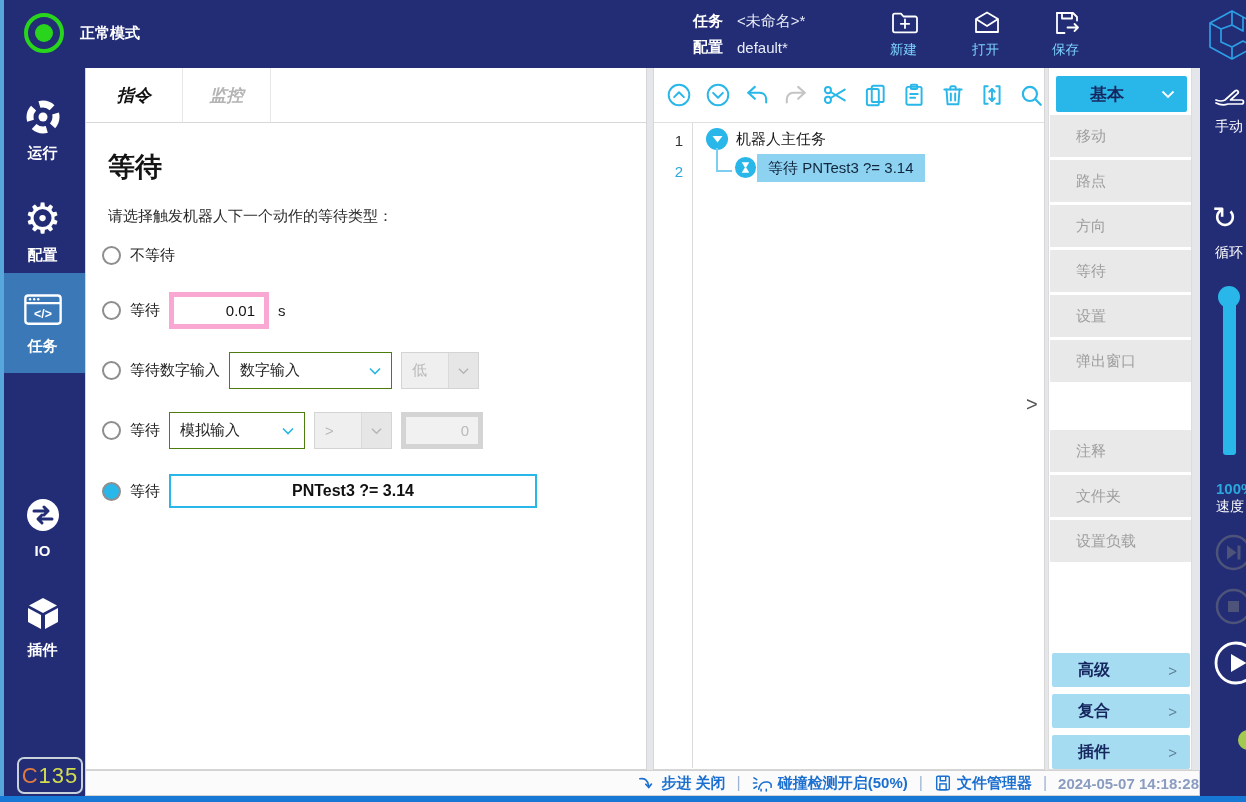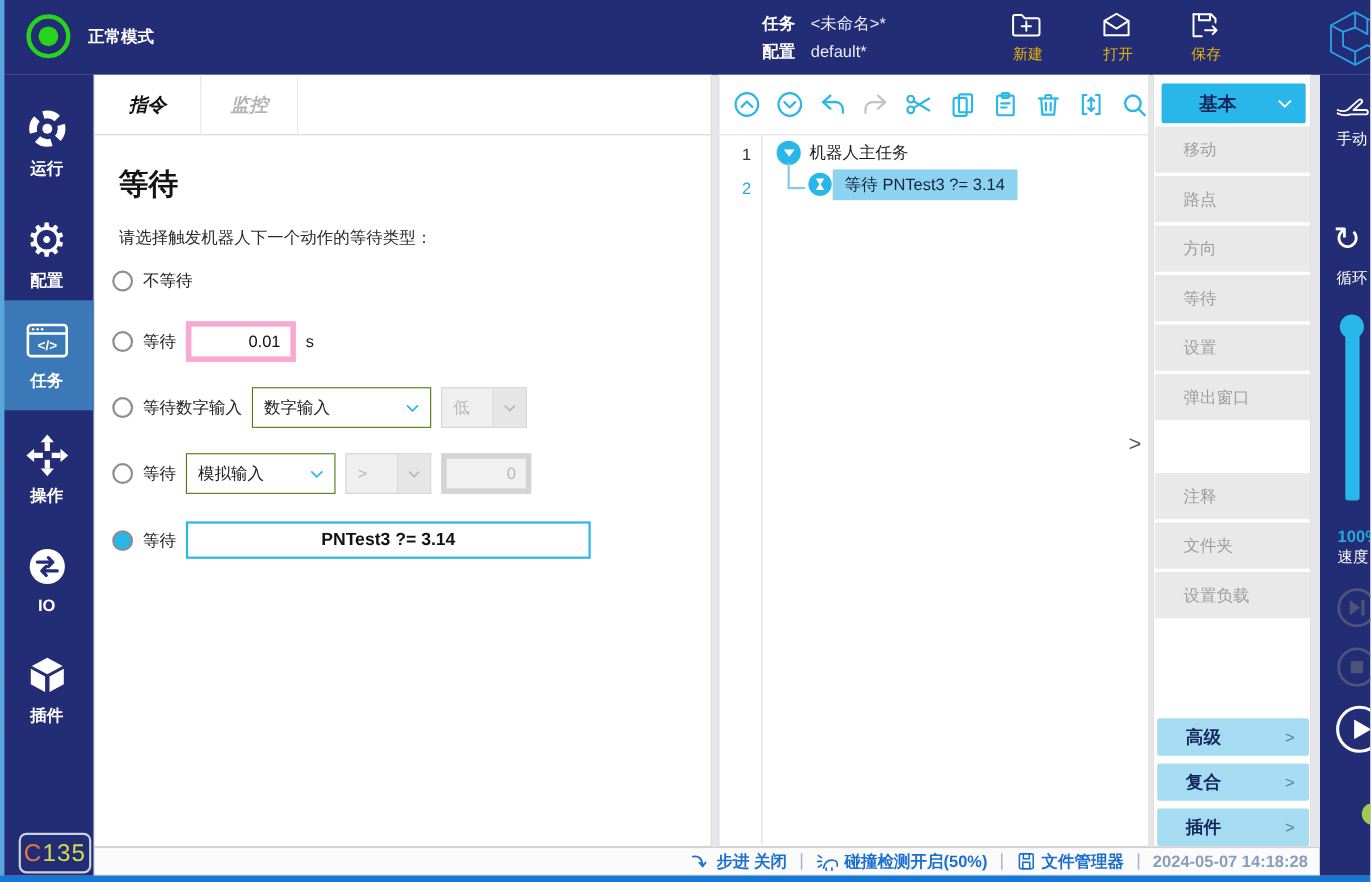--- a/index.html
+++ b/index.html
@@ -10,21 +10,21 @@
   .topbar { position:absolute; left:0; top:0; width:1246px; height:68px; background:#232d76; }
   .edge-strip { position:absolute; left:0; top:0; width:4px; height:796px; background:#57a7dc; z-index:20; }
   .mode-wrap { position:absolute; left:24px; top:13px; display:flex; align-items:center; gap:16px; }
   .mode-dot { width:40px; height:40px; border-radius:50%; border:4px solid #29d41c; display:flex; align-items:center; justify-content:center; }
   .mode-dot-inner { width:18px; height:18px; border-radius:50%; background:#29d41c; }
   .mode-label { color:#fff; font-size:15px; font-weight:700; }
   .taskmeta { position:absolute; left:693px; top:8px; color:#fff; font-size:15px; }
   .meta-row { display:flex; gap:14px; height:26px; align-items:center; }
   .meta-key { font-weight:700; }
   .meta-val { color:#e8ecf8; }
-  .tb-btn { position:absolute; top:8px; width:58px; display:flex; flex-direction:column; align-items:flex-end; gap:3px; color:#eab308; font-size:13.5px; cursor:pointer; }
+  .tb-btn { position:absolute; top:8px; width:58px; display:flex; flex-direction:column; align-items:flex-start; gap:3px; color:#7dd3fc; font-size:13.5px; cursor:pointer; }
   .tb-btn svg { width:30px; height:30px; }
   .logo { position:absolute; left:1202px; top:5px; width:44px; height:60px; overflow:hidden; }
 
   
   .sidebar { position:absolute; left:0; top:68px; width:85px; height:728px; background:#232d76; z-index:5; }
   .side-item { position:absolute; left:0; width:85px; height:84px; display:flex; flex-direction:column; align-items:center; justify-content:center; gap:7px; color:#fff; font-size:15px; font-weight:700; cursor:pointer; }
   .side-item .sicon { width:40px; height:40px; display:flex; align-items:center; justify-content:center; }
   .side-item.active { height:100px; background:#3a78b8; }
   .gear-glyph { font-size:42px; line-height:40px; color:#fff; font-family:"DejaVu Sans",sans-serif; }
   .badge { position:absolute; left:17px; top:689px; width:66px; height:37px; border:2px solid #c9d2da; border-radius:7px; display:flex; align-items:center; justify-content:center; font-size:22px; font-weight:400; letter-spacing:1px; }
@@ -78,21 +78,21 @@
   
   .rightpanel { position:absolute; left:1200px; top:68px; width:46px; height:728px; background:#232d76; overflow:hidden; z-index:5; }
   .rp-label { position:absolute; color:#fff; font-size:14px; white-space:nowrap; }
   .rp-speedval { position:absolute; left:16px; top:412px; color:#2aa7dc; font-size:15px; font-weight:700; white-space:nowrap; }
   .slider-handle { position:absolute; left:18px; top:218px; width:22px; height:22px; border-radius:50%; background:#29b6e8; cursor:pointer; }
   .slider-bar { position:absolute; left:23px; top:234px; width:13px; height:153px; background:#29b6e8; border-radius:0 0 3px 3px; cursor:pointer; }
   .rp-btn { position:absolute; left:15px; cursor:pointer; }
   .half-green { position:absolute; left:38px; top:662px; width:20px; height:20px; border-radius:50%; background:#a3c94e; }
 
   
-  .statusbar { position:absolute; left:85px; top:770px; width:1115px; height:26px; background:#fbfbfb; border:1px solid #d2d2d2; display:flex; align-items:center; justify-content:flex-end; gap:11px; padding-right:10px; }
+  .statusbar { position:absolute; left:85px; top:770px; width:1115px; height:26px; background:#fbfbfb; border:1px solid #d2d2d2; display:flex; align-items:center; justify-content:flex-end; gap:11px; padding-right:0; }
   .st-item { display:flex; align-items:center; gap:5px; font-size:15px; font-weight:700; color:#1b6fd0; cursor:pointer; }
   .st-div { color:#9fb4d4; font-weight:400; }
   .st-time { color:#8a9cc0; font-size:15px; font-weight:700; }
   .bottomstrip { position:absolute; left:0; top:796px; width:1246px; height:6px; background:#1678d4; }
 </style>
 </head>
 <body>
 
 <div id="app">
 
@@ -170,35 +170,20 @@
         <svg viewBox="0 0 34 30" fill="none" stroke="#fff" stroke-width="2">
             <rect x="2" y="3" width="30" height="24" rx="2.5"></rect>
             <path d="M2 9.5 H32"></path>
             <circle cx="6" cy="6.2" r="1" fill="#fff" stroke="none"></circle>
             <circle cx="9.5" cy="6.2" r="1" fill="#fff" stroke="none"></circle>
             <circle cx="13" cy="6.2" r="1" fill="#fff" stroke="none"></circle>
             <text x="17" y="22.5" font-size="10.5" font-weight="bold" fill="#fff" stroke="none" text-anchor="middle" font-family="Liberation Sans, sans-serif">&lt;/&gt;</text>
           </svg>
       </span>
       <span>任务</span>
-    </div>
-    <div class="side-item" style="top:317px">
-      <span class="sicon">
-        <svg viewBox="0 0 40 40" fill="#fff">
-            <path d="M20 1 L14 8 H26 Z"></path>
-            <rect x="17.6" y="8" width="4.8" height="8"></rect>
-            <path d="M20 39 L14 32 H26 Z"></path>
-            <rect x="17.6" y="24" width="4.8" height="8"></rect>
-            <path d="M1 20 L8 14 V26 Z"></path>
-            <rect x="8" y="17.6" width="8" height="4.8"></rect>
-            <path d="M39 20 L32 14 V26 Z"></path>
-            <rect x="24" y="17.6" width="8" height="4.8"></rect>
-          </svg>
-      </span>
-      <span>操作</span>
     </div>
     <div class="side-item" style="top:417px">
       <span class="sicon">
         <svg viewBox="0 0 40 40">
             <circle cx="20" cy="20" r="16" fill="#fff"></circle>
             <path d="M11 16 H24.5 M21 12 L25 16 L21 20" stroke="#232d76" stroke-width="3" fill="none" stroke-linecap="round" stroke-linejoin="round"></path>
             <path d="M29 24 H15.5 M19 20 L15 24 L19 28" stroke="#232d76" stroke-width="3" fill="none" stroke-linecap="round" stroke-linejoin="round"></path>
           </svg>
       </span>
       <span>IO</span>

